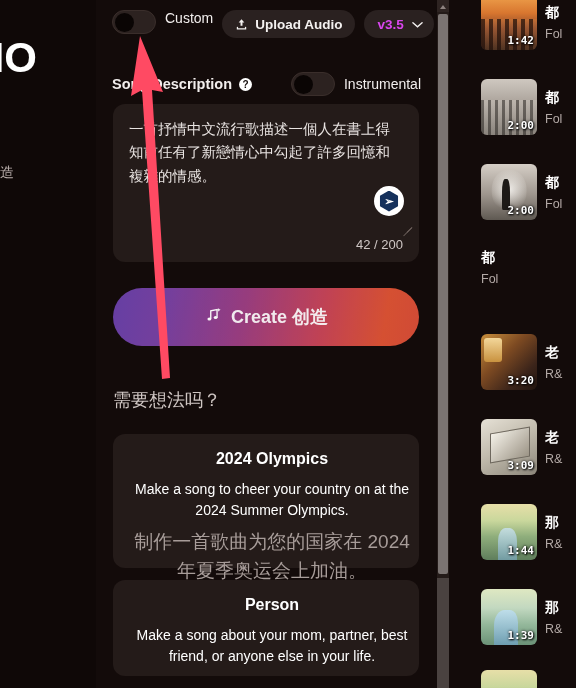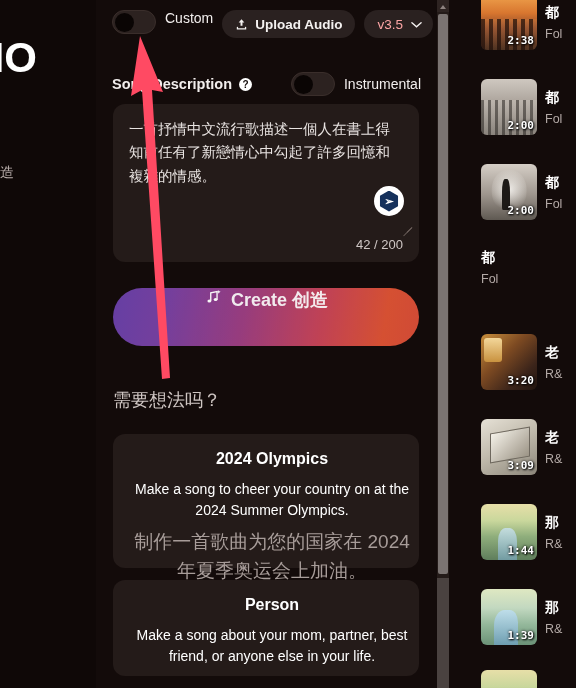--- a/index.html
+++ b/index.html
@@ -64,21 +64,21 @@
     background: #2a2120; border: none;
     color: #f4f1f0; font-size: 13.5px; font-weight: 600;
     font-family: "Liberation Sans", sans-serif;
     white-space: nowrap; cursor: pointer;
   }
   .pill-btn svg { display: block; }
   .ver-btn {
     display: inline-flex; align-items: center; gap: 8px;
     height: 28px; padding: 0 11px 0 13px; border-radius: 999px;
     background: #2a2120; border: none;
-    color: #fca5a5; font-size: 13.5px; font-weight: 400;
+    color: #d946ef; font-size: 13.5px; font-weight: 700;
     font-family: "Liberation Sans", sans-serif; cursor: pointer;
   }
 
   
   .desc-row {
     position: absolute; left: 16px; top: 72px; width: 309px;
     display: flex; align-items: center;
   }
   .desc-label {
     font-size: 14.5px; color: #f2eeed; font-weight: 600; white-space: nowrap;
@@ -129,21 +129,21 @@
     font-size: 13px; color: #cfc7c5;
   }
 
   
   .create-btn {
     position: absolute; left: 17px; top: 288px;
     width: 306px; height: 58px; border: none; border-radius: 999px;
     background: linear-gradient(100deg, #6b3fb0 0%, #7b3fa8 18%, #a03c86 42%, #cf4256 68%, #e5502f 88%, #e04a33 100%);
     color: #ffffff; font-size: 18px; font-weight: 700;
     font-family: "Liberation Sans", sans-serif;
-    display: flex; align-items: flex-start; justify-content: center; gap: 9px;
+    display: flex; align-items: center; justify-content: center; gap: 9px;
     cursor: pointer;
     filter: saturate(0.92) brightness(0.97);
   }
   .create-btn .label { opacity: 0.93; }
 
   
   .ideas-head {
     position: absolute; left: 17px; top: 388px;
     display: flex; align-items: baseline; gap: 7px;
   }
@@ -388,21 +388,21 @@
   <div class="scrollbar">
     <div class="sb-arrow"></div>
     <div class="sb-thumb"></div>
     <div class="sb-track-lower"></div>
   </div>
 
   <div class="rightlist">
     <div class="song-row" style="top:-6px;">
       <div class="thumb">
         <div class="art-city-sunset"></div>
-        <span class="dur">2:38</span>
+        <span class="dur">1:42</span>
       </div>
       <div class="song-meta">
         <div class="song-title">都</div>
         <div class="song-style">Fol</div>
       </div>
     </div>
 
     <div class="song-row" style="top:79px;">
       <div class="thumb">
         <div class="art-city-gray"></div>

